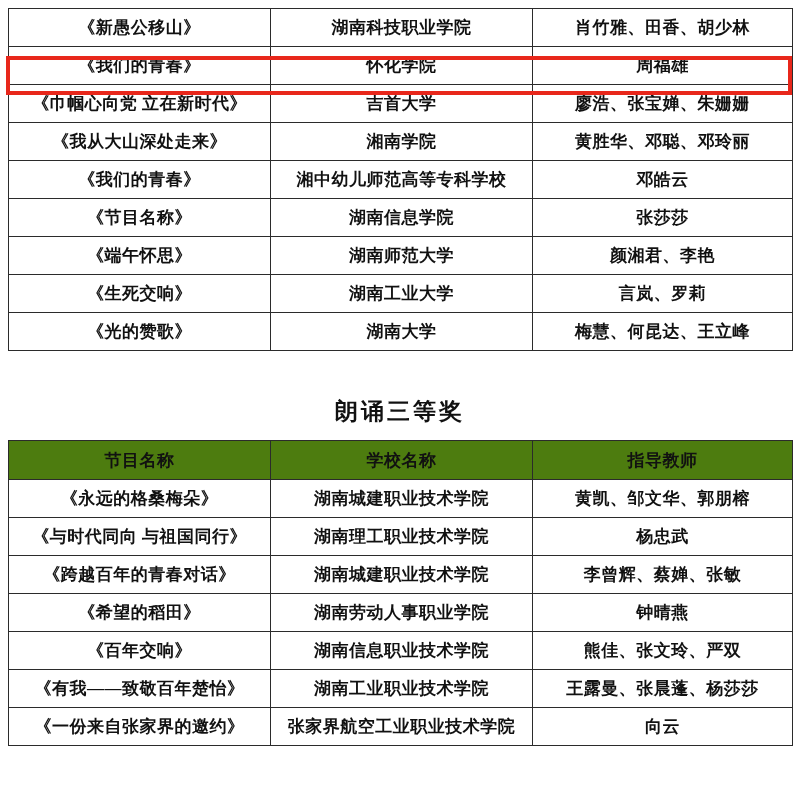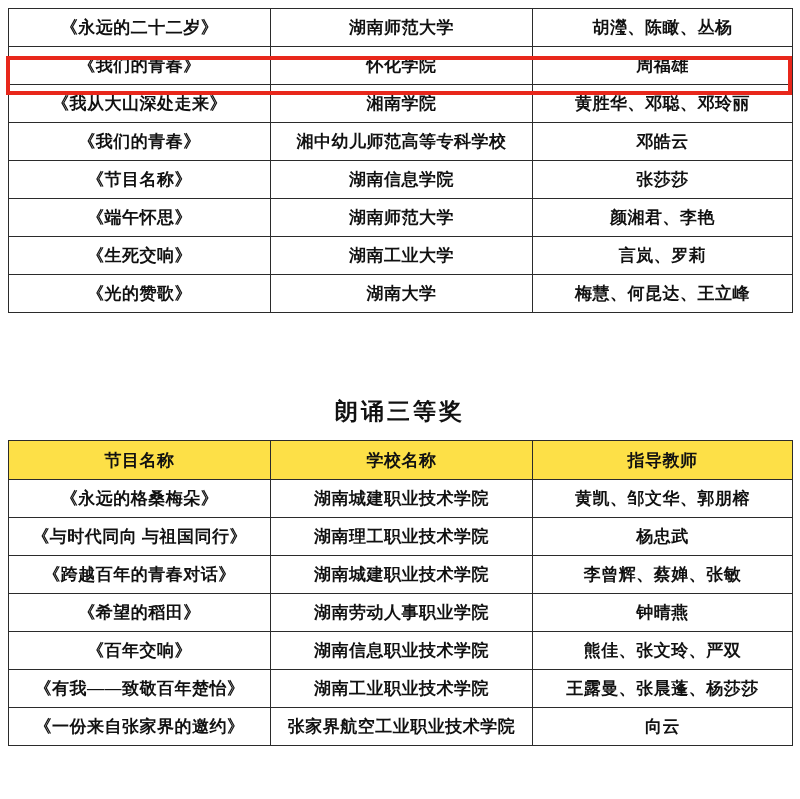--- a/index.html
+++ b/index.html
@@ -80,48 +80,53 @@
   .table-two {
     position: absolute;
     left: 8px;
     top: 440px;
     width: 784px;
   }
   .table-two th {
     height: 38px;
     font-size: 17px;
     font-weight: 700;
-    background: #fde047;
+    background: #4d7c0f;
   }
   .table-two td {
     height: 37px;
     margin-left: 27px;
   }
 </style>
 </head>
 <body>
 
 <div class="page">
 
   <table class="doc-table table-one">
     <colgroup>
       <col class="col-name">
         <col class="col-school">
         <col class="col-teacher">
     </colgroup>
     <tbody>
       <tr>
-        <td>《永远的二十二岁》</td>
-        <td>湖南师范大学</td>
-        <td>胡瀅、陈瞰、丛杨</td>
+        <td>《新愚公移山》</td>
+        <td>湖南科技职业学院</td>
+        <td>肖竹雅、田香、胡少林</td>
       </tr>
       <tr>
         <td>《我们的青春》</td>
         <td>怀化学院</td>
         <td>周福雄</td>
+      </tr>
+      <tr>
+        <td>《巾帼心向党  立在新时代》</td>
+        <td>吉首大学</td>
+        <td>廖浩、张宝婵、朱姗姗</td>
       </tr>
       <tr>
         <td>《我从大山深处走来》</td>
         <td>湘南学院</td>
         <td>黄胜华、邓聪、邓玲丽</td>
       </tr>
       <tr>
         <td>《我们的青春》</td>
         <td>湘中幼儿师范高等专科学校</td>
         <td>邓皓云</td>

